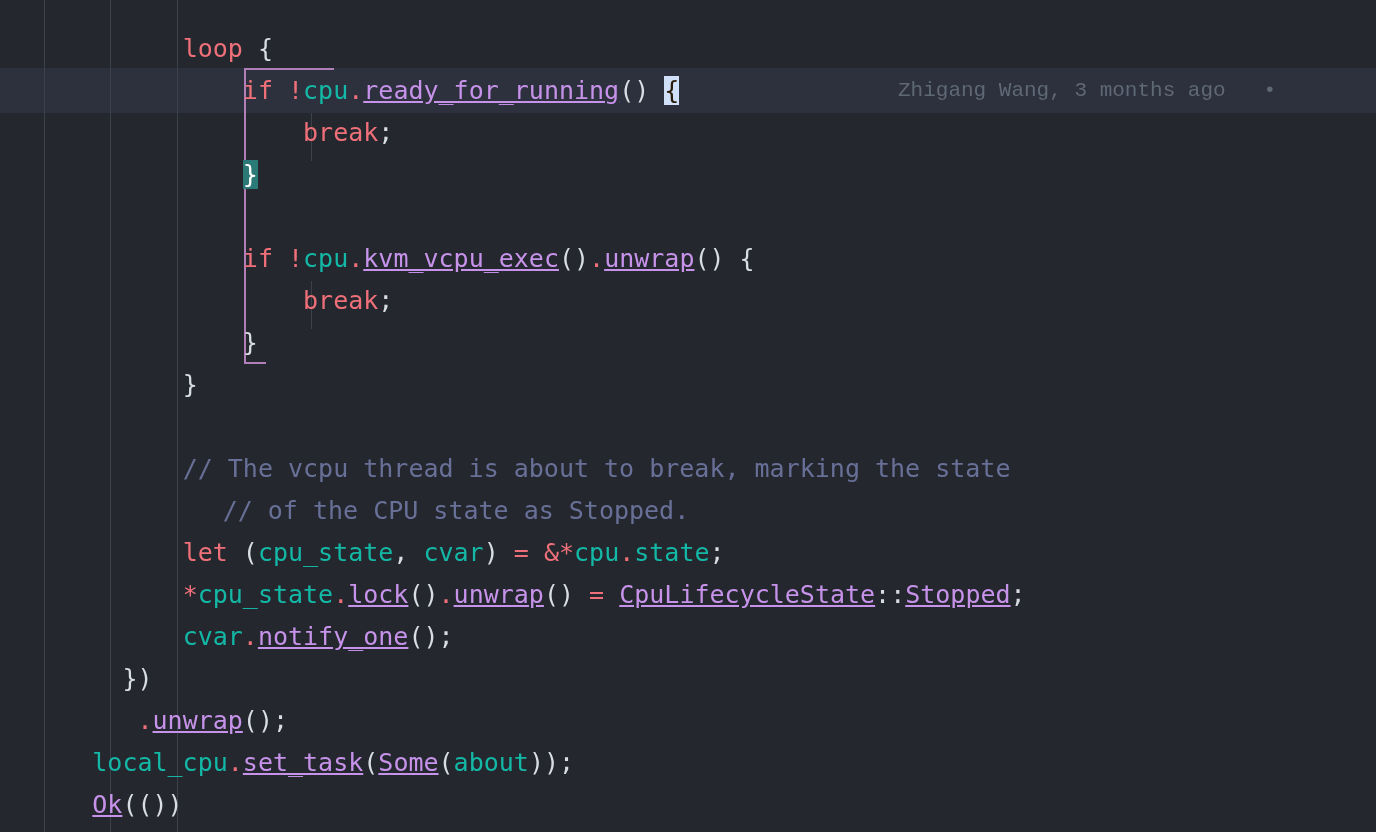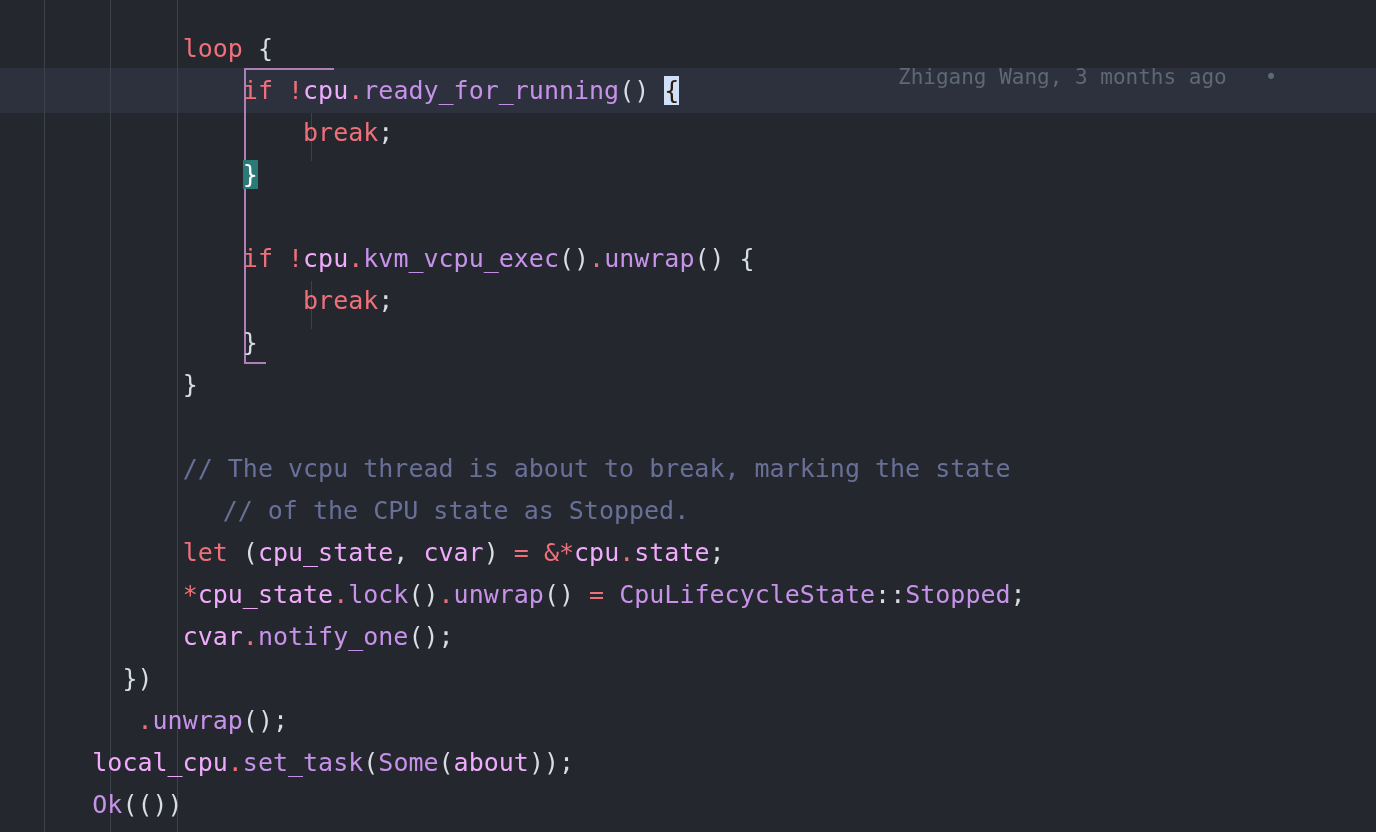--- a/index.html
+++ b/index.html
@@ -59,22 +59,22 @@
     line-height: 42px;
     white-space: pre;
     font-size: 25px;
     letter-spacing: 0px;
     color: #d8dce3;
   }
 
   
   .t-kw      { color: #f0707a; }   
   .t-op      { color: #f0707a; }   
-  .t-fn      { color: #c792ea; }   
-  .t-id      { color: #f0abfc; }   
+  .t-fn      { color: #c792ea; text-decoration: underline; }   
+  .t-id      { color: #14b8a6; }   
   .t-punc    { color: #d8dce3; }   
   .t-comment { color: #697098; }
 
   
   .brk-cursor {
     background: #cfe0f8;
     color: #2a1a08;
   }
   .brk-match {
     background: #2b7a78;
@@ -127,15 +127,15 @@
       <div class="code-line" style="top: 490px; margin-left: 40px;"><span class="t-punc">            </span><span class="t-comment">// of the CPU state as Stopped.</span></div>
       <div class="code-line" style="top: 532px;"><span class="t-punc">            </span><span class="t-kw">let</span><span class="t-punc"> (</span><span class="t-id">cpu_state</span><span class="t-punc">, </span><span class="t-id">cvar</span><span class="t-punc">) </span><span class="t-op">=</span><span class="t-punc"> </span><span class="t-op">&amp;*</span><span class="t-id">cpu</span><span class="t-op">.</span><span class="t-id">state</span><span class="t-punc">;</span></div>
       <div class="code-line" style="top: 574px;"><span class="t-punc">            </span><span class="t-op">*</span><span class="t-id">cpu_state</span><span class="t-op">.</span><span class="t-fn">lock</span><span class="t-punc">()</span><span class="t-op">.</span><span class="t-fn">unwrap</span><span class="t-punc">()</span><span class="t-punc"> </span><span class="t-op">=</span><span class="t-punc"> </span><span class="t-fn">CpuLifecycleState</span><span class="t-punc">::</span><span class="t-fn">Stopped</span><span class="t-punc">;</span></div>
       <div class="code-line" style="top: 616px;"><span class="t-punc">            </span><span class="t-id">cvar</span><span class="t-op">.</span><span class="t-fn">notify_one</span><span class="t-punc">()</span><span class="t-punc">;</span></div>
       <div class="code-line" style="top: 658px;"><span class="t-punc">        </span><span class="t-punc">})</span></div>
       <div class="code-line" style="top: 700px;"><span class="t-punc">         </span><span class="t-op">.</span><span class="t-fn">unwrap</span><span class="t-punc">()</span><span class="t-punc">;</span></div>
       <div class="code-line" style="top: 742px;"><span class="t-punc">      </span><span class="t-id">local_cpu</span><span class="t-op">.</span><span class="t-fn">set_task</span><span class="t-punc">(</span><span class="t-fn">Some</span><span class="t-punc">(</span><span class="t-id">about</span><span class="t-punc">));</span></div>
       <div class="code-line" style="top: 784px;"><span class="t-punc">      </span><span class="t-fn">Ok</span><span class="t-punc">(())</span></div>
     </div>
 
-  <div class="blame" id="blame-annotation" style="top: 56px; left: 898px;"><span>Zhigang Wang, 3 months ago</span><span class="blame-dot">   •</span></div>
+  <div class="blame" id="blame-annotation" style="top: 70px; left: 898px; font-family: Liberation Mono, monospace;"><span>Zhigang Wang, 3 months ago</span><span class="blame-dot">   •</span></div>
 
 </div>
 
 </body></html>

